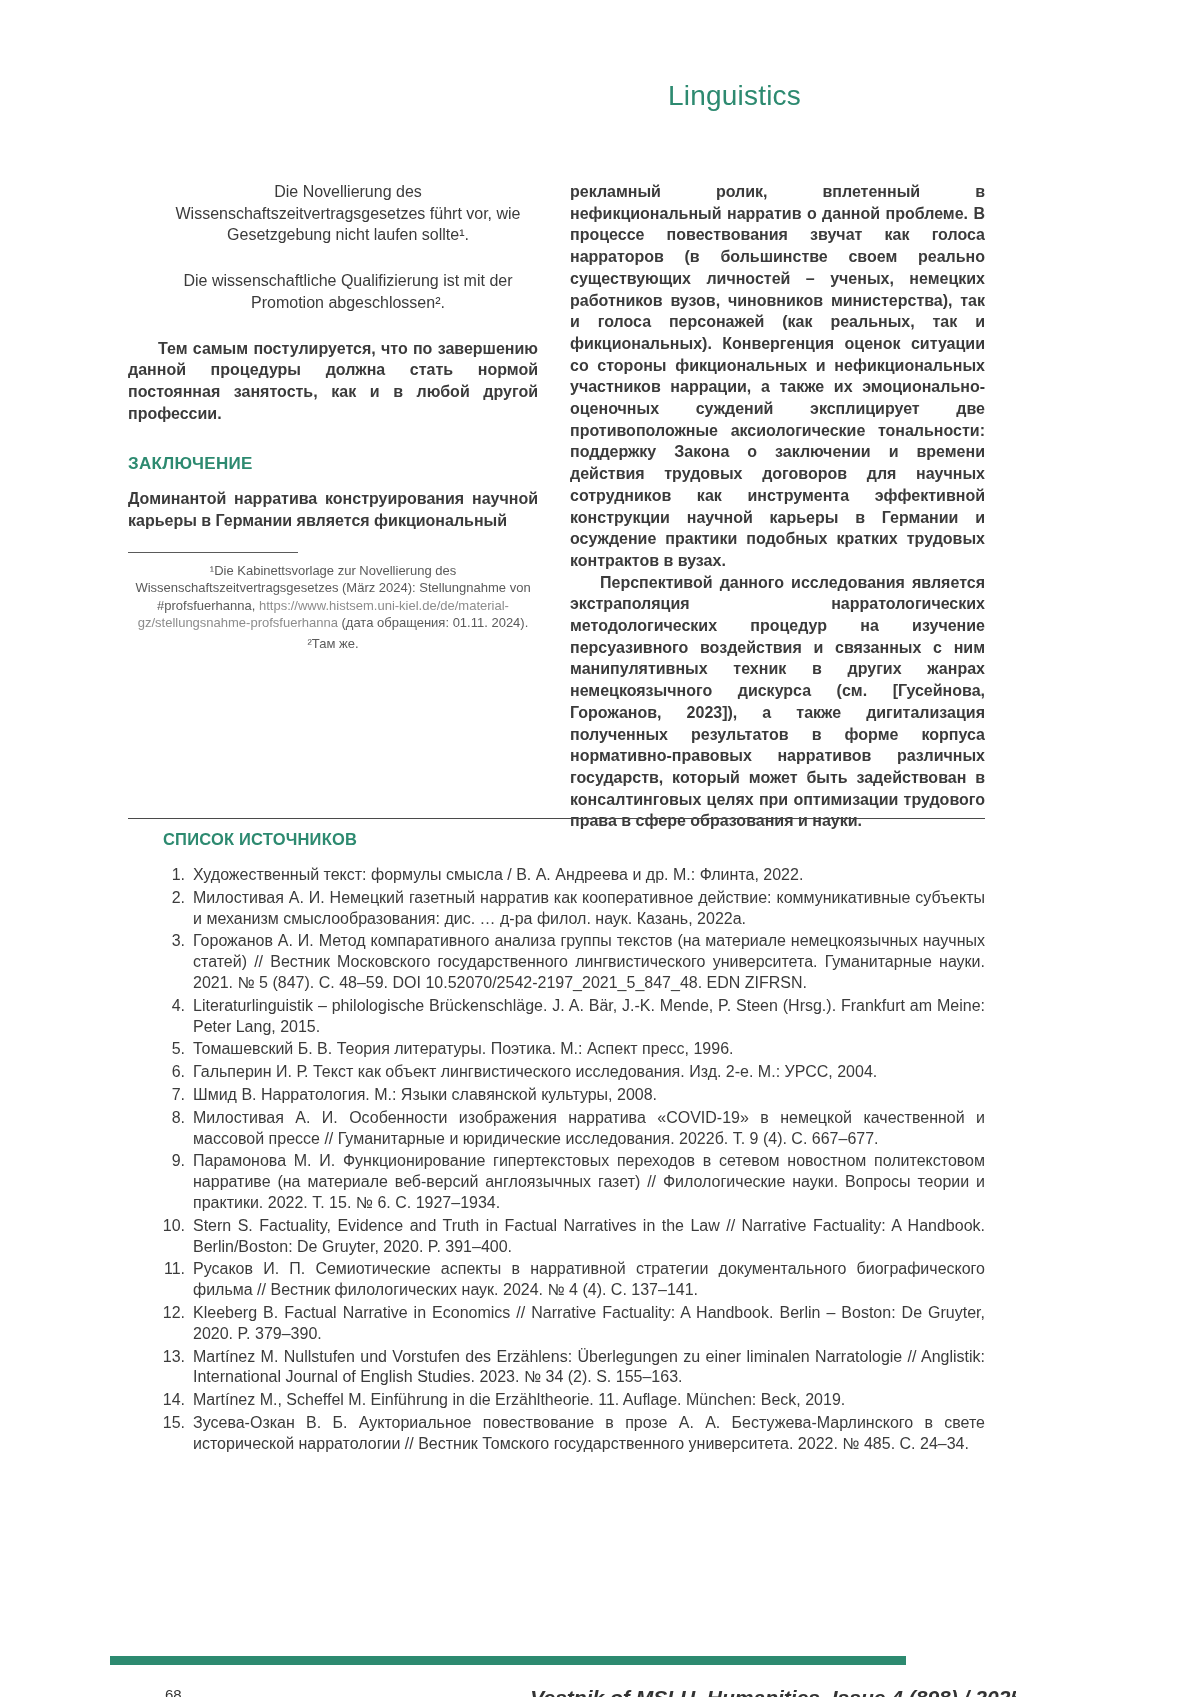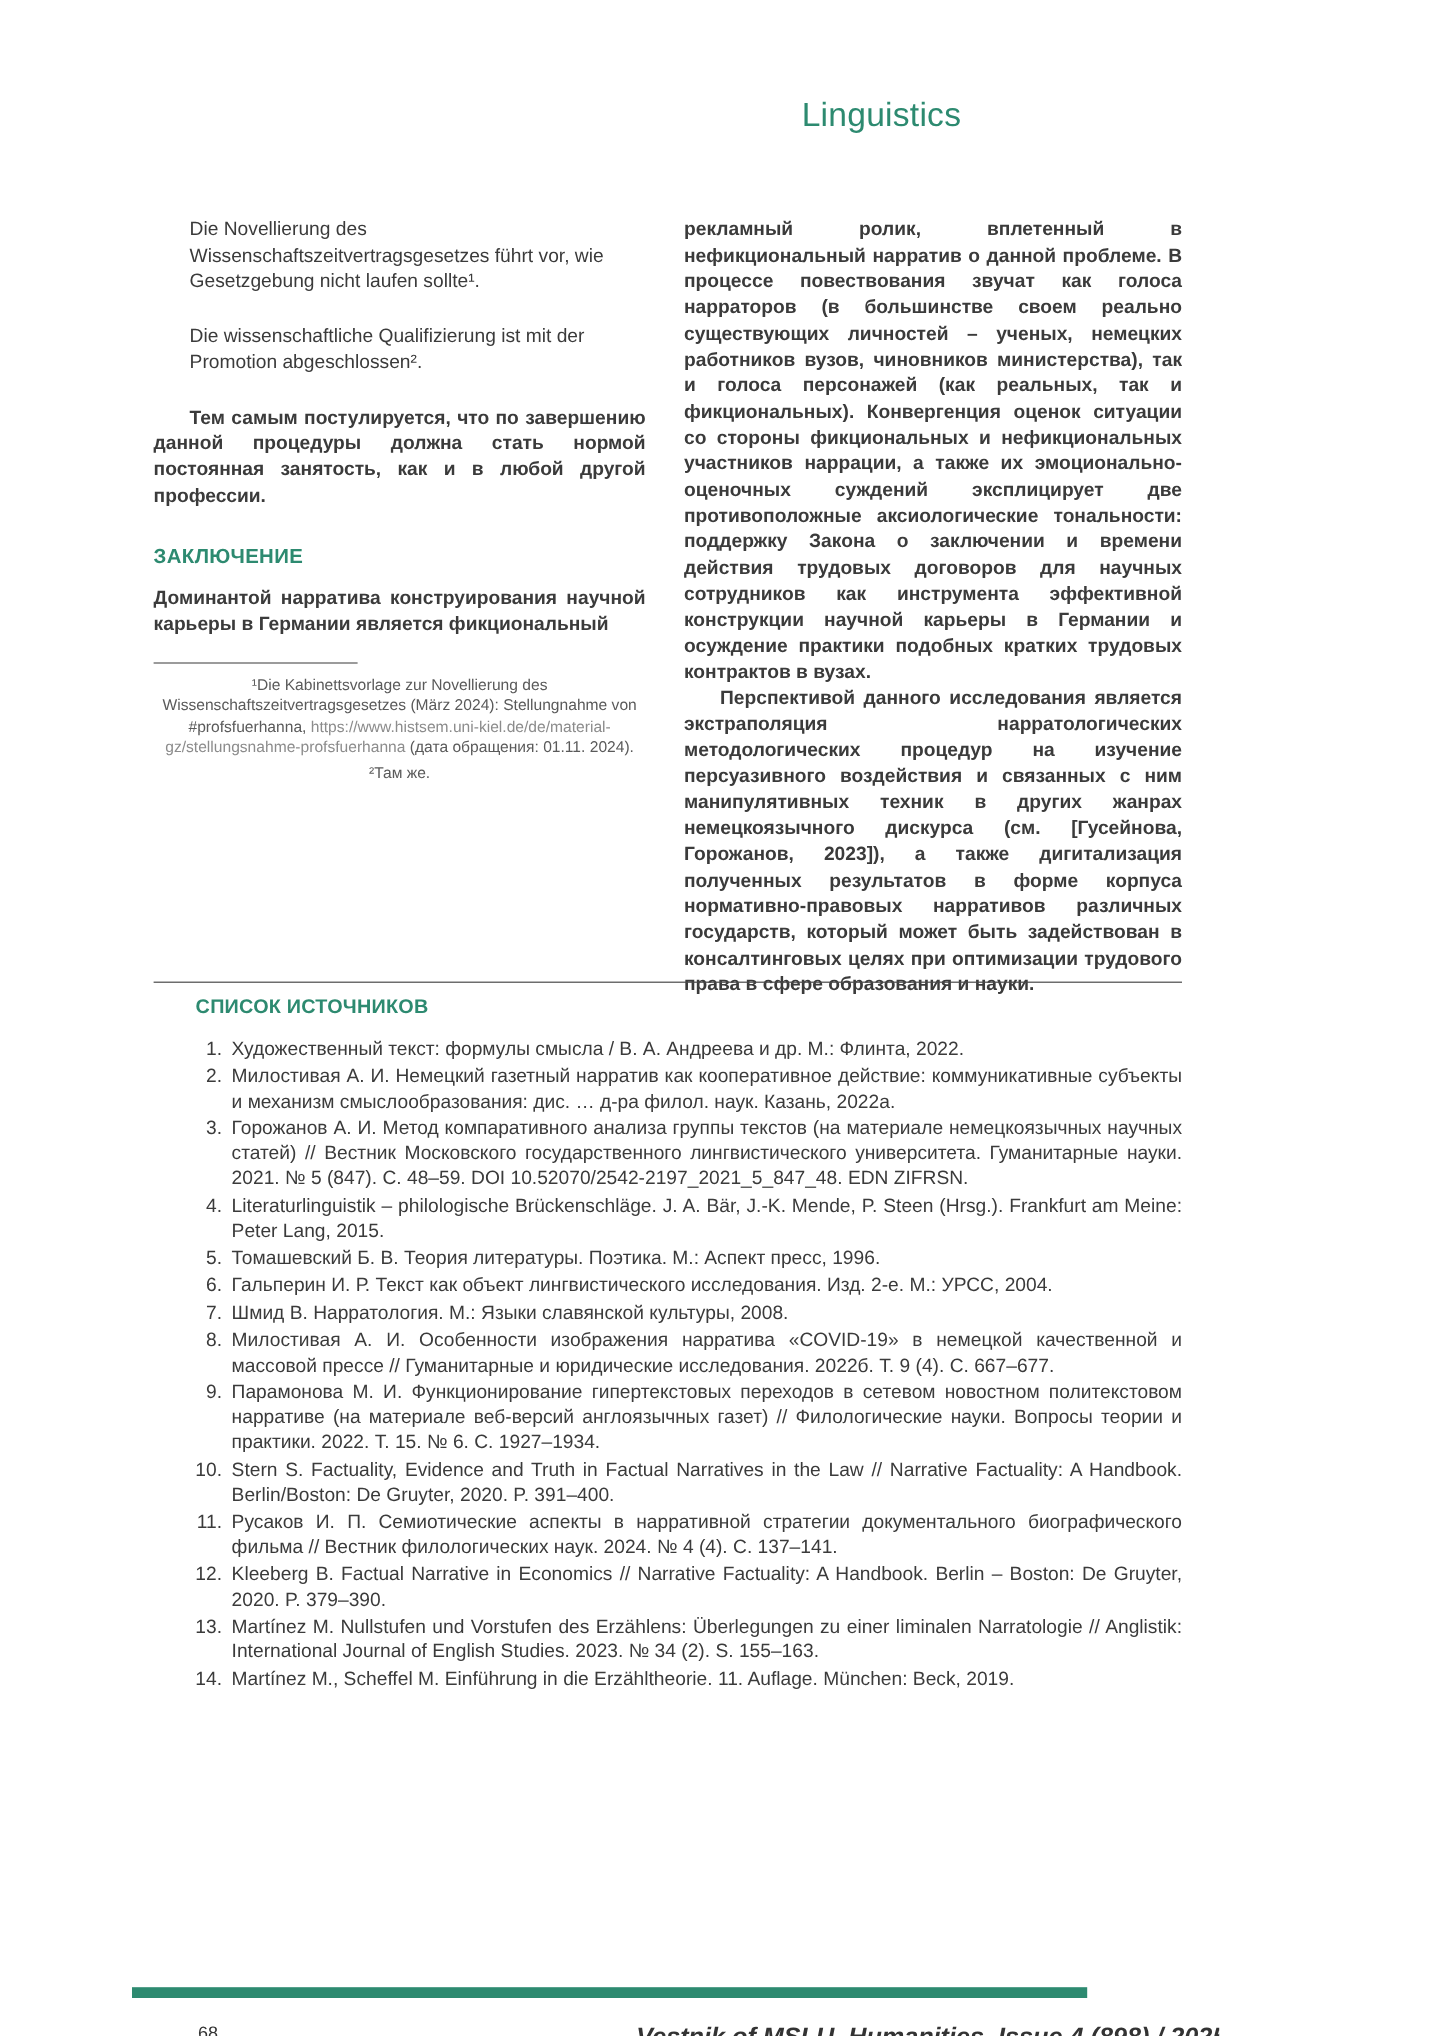--- a/index.html
+++ b/index.html
@@ -31,21 +31,21 @@
   .para {
     font-size:16px; line-height:21.7px;
     text-align:justify;
     font-weight:bold;
   }
   .para.indent { text-indent:30px; }
 
   .quote {
     font-size:16px; line-height:21.7px;
     margin:24px 0 24px 30px;
-    text-align:left;
+    text-align:center;
   }
   .quote.first { margin-top:0; }
 
   .subheading {
     color:var(--accent);
     font-size:17px; font-weight:700;
     margin:30px 0 14px 0;
     letter-spacing:0.3px;
   }
 
@@ -175,20 +175,24 @@
           <span class="ref-text">Kleeberg B. Factual Narrative in Economics // Narrative Factuality: A Handbook. Berlin – Boston: De Gruyter, 2020. P. 379–390.</span>
         </li>
       <li class="ref-item">
           <span class="ref-num">13.</span>
           <span class="ref-text">Martínez M. Nullstufen und Vorstufen des Erzählens: Überlegungen zu einer liminalen Narratologie // Anglistik: International Journal of English Studies. 2023. № 34 (2). S. 155–163.</span>
         </li>
       <li class="ref-item">
           <span class="ref-num">14.</span>
           <span class="ref-text">Martínez M., Scheffel M. Einführung in die Erzähltheorie. 11. Auflage. München: Beck, 2019.</span>
         </li>
+      <li class="ref-item">
+          <span class="ref-num">15.</span>
+          <span class="ref-text">Зусева-Озкан В. Б. Аукториальное повествование в прозе А. А. Бестужева-Марлинского в свете исторической нарратологии // Вестник Томского государственного университета. 2022. № 485. С. 24–34.</span>
+        </li>
     </ul>
   </div>
 
   <div class="footer-row">
     <span class="page-num">68</span>
     <span class="journal">Vestnik of MSLU. Humanities. Issue 4 (898) / 2025</span>
   </div>
   <div class="footer-bar"></div>
 
 </div>

